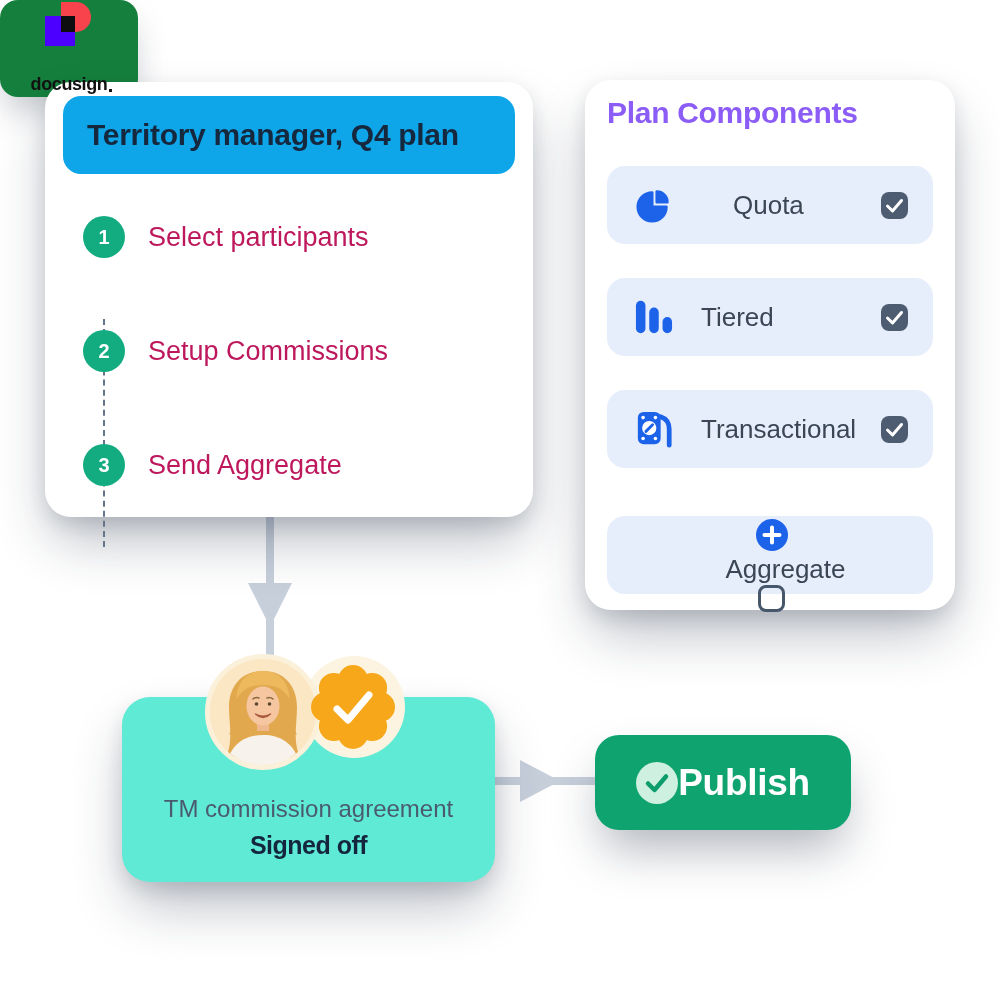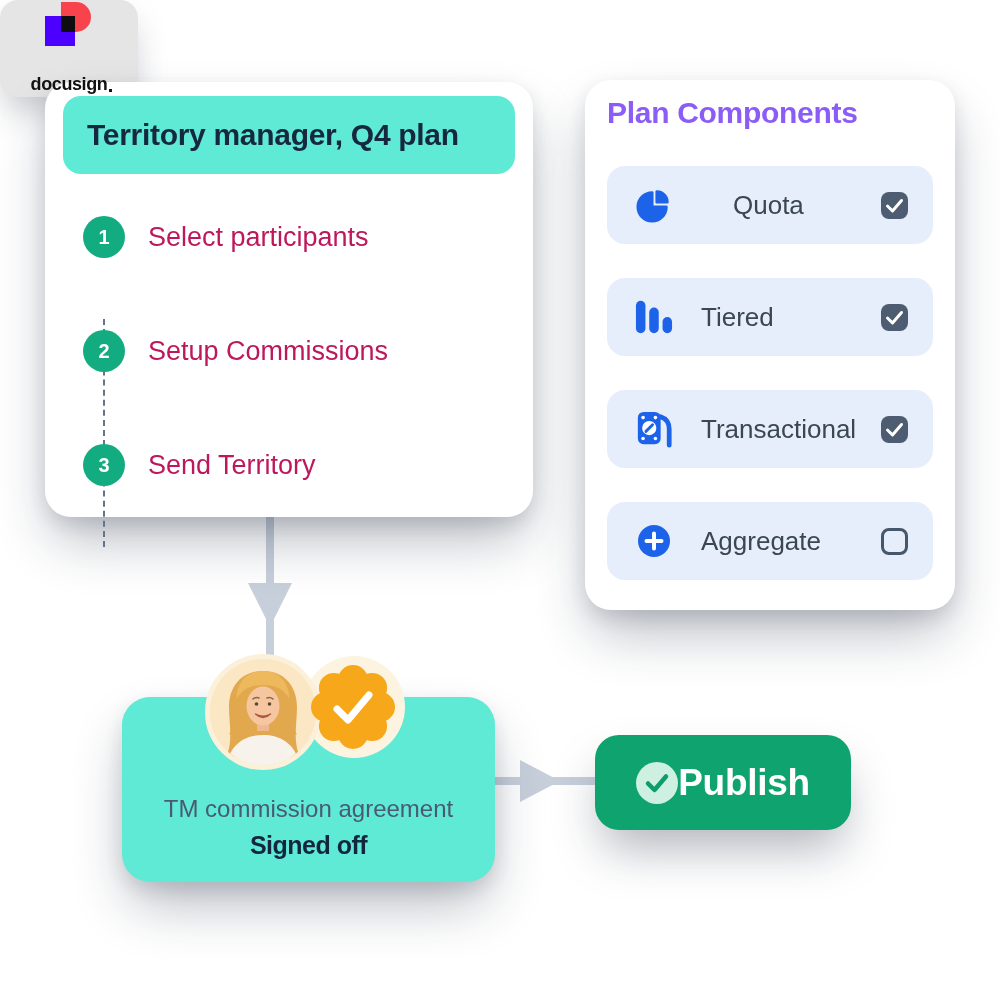--- a/index.html
+++ b/index.html
@@ -5,56 +5,56 @@
   html,body{margin:0;padding:0;background:#ffffff;}
   .stage{
     position:relative;width:1000px;height:1000px;background:#ffffff;overflow:hidden;
     font-family:"Liberation Sans","DejaVu Sans",sans-serif;color:#16293F;
   }
   .card{position:absolute;background:#ffffff;border-radius:26px;
     box-shadow:0 28px 55px -8px rgba(28,40,60,.33), 0 8px 18px rgba(28,40,60,.12);}
 
   
   .plan-card{left:45px;top:82px;width:488px;height:435px;}
-  .plan-header{position:absolute;left:18px;top:14px;width:452px;height:78px;background:#5eead4;
+  .plan-header{position:absolute;left:18px;top:14px;width:452px;height:78px;background:#0ea5e9;
     border-radius:18px;display:flex;align-items:center;padding-left:24px;box-sizing:border-box;}
   .plan-header .t{font-size:30px;font-weight:700;color:#15283E;letter-spacing:-.3px;}
   .step-line{position:absolute;left:58px;top:237px;height:228px;border-left:2px dashed #64748B;z-index:0;}
   .step{position:absolute;left:38px;display:flex;align-items:center;z-index:1;}
   .step-1{top:134px;} .step-2{top:248px;} .step-3{top:362px;}
   .step-dot{width:42px;height:42px;border-radius:50%;background:#12AC80;color:#fff;
     display:flex;align-items:center;justify-content:center;font-size:20px;font-weight:700;flex:0 0 42px;}
   .step-label{margin-left:23px;font-size:27px;font-weight:500;color:#be185d;white-space:nowrap;}
 
   
   .components-card{left:585px;top:80px;width:370px;height:530px;}
   .components-title{position:absolute;left:22px;top:16px;font-size:30px;font-weight:700;color:#8b5cf6;letter-spacing:-.3px;}
   .comp-row{position:absolute;left:22px;width:326px;height:78px;background:#E6EDFB;border-radius:18px;
     display:flex;align-items:center;box-sizing:border-box;padding:0 25px 0 28px;}
-  .row-0{top:86px;gap:32px;} .row-1{top:198px;} .row-2{top:310px;} .row-3{top:422px;}
+  .row-0{top:86px;gap:32px;} .row-1{top:198px;} .row-2{top:310px;} .row-3{top:436px;flex-direction:column;}
   .comp-icon{width:38px;height:38px;flex:0 0 38px;display:flex;align-items:center;justify-content:center;}
   .comp-label{margin-left:28px;font-size:26px;color:#3A4654;flex:1 1 auto;}
   .checkbox{width:27px;height:27px;border-radius:8px;box-sizing:border-box;
     display:flex;align-items:center;justify-content:center;flex:0 0 27px;}
   .checkbox.checked{background:#4E5C71;}
   .checkbox.unchecked{background:transparent;border:3px solid #46566B;}
 
   
   .arrow{position:absolute;z-index:0;}
   .arrow-down{left:246px;top:515px;}
   .arrow-right{left:493px;top:757px;}
 
   
   .agreement-card{left:122px;top:697px;width:373px;height:185px;background:#FBF3DD;border-radius:28px;
     display:flex;flex-direction:column;align-items:center;justify-content:flex-end;
     padding-bottom:22px;box-sizing:border-box;z-index:2;}
   .agreement-sub{font-size:24px;font-weight:500;color:#4A5A70;}
   .agreement-status{font-size:25px;font-weight:700;color:#14263E;margin-top:8px;letter-spacing:-.5px;}
 
-  .docusign-card{left:56px;top:641px;width:138px;height:97px;background:#e5e5e5;border-radius:18px;
+  .docusign-card{left:56px;top:641px;width:138px;height:97px;background:#15803d;border-radius:18px;
     z-index:5;display:flex;flex-direction:column;align-items:center;justify-content:center;
     box-shadow:0 18px 34px -6px rgba(28,40,60,.28);gap:25px;}
   .ds-mark{position:relative;width:48px;height:44px;margin-bottom:3px;}
   .ds-red{position:absolute;left:16px;top:0;width:30px;height:30px;background:#F8434C;border-radius:0 50% 50% 0;}
   .ds-purple{position:absolute;left:0;top:14px;width:30px;height:30px;background:#4C00FF;}
   .ds-black{position:absolute;left:16px;top:14px;width:14px;height:16px;background:#0E0E10;}
   .ds-text{font-size:18px;font-weight:600;color:#111111;letter-spacing:-.4px;position:relative;}
   .ds-text::after{content:"";position:absolute;right:-5px;bottom:3px;width:3px;height:3px;background:#111;}
 
   .badge-halo{position:absolute;left:303px;top:656px;width:102px;height:102px;border-radius:50%;
@@ -94,21 +94,21 @@
     <div class="step step-1">
       <span class="step-dot">1</span>
       <span class="step-label">Select participants</span>
     </div>
     <div class="step step-2">
       <span class="step-dot">2</span>
       <span class="step-label">Setup Commissions</span>
     </div>
     <div class="step step-3">
       <span class="step-dot">3</span>
-      <span class="step-label">Send Territory</span>
+      <span class="step-label">Send Aggregate</span>
     </div>
   </div>
 
   <div class="card components-card">
     <div class="components-title">Plan Components</div>
 
     <div class="comp-row row-0">
       <span class="comp-icon">
         <svg width="36" height="38" viewBox="0 0 38 38">
           <path d="M17 21 L17 6 A15 15 0 1 0 32 21 Z" fill="#1D63EA" stroke="#1D63EA" stroke-width="3" stroke-linejoin="round"></path>

